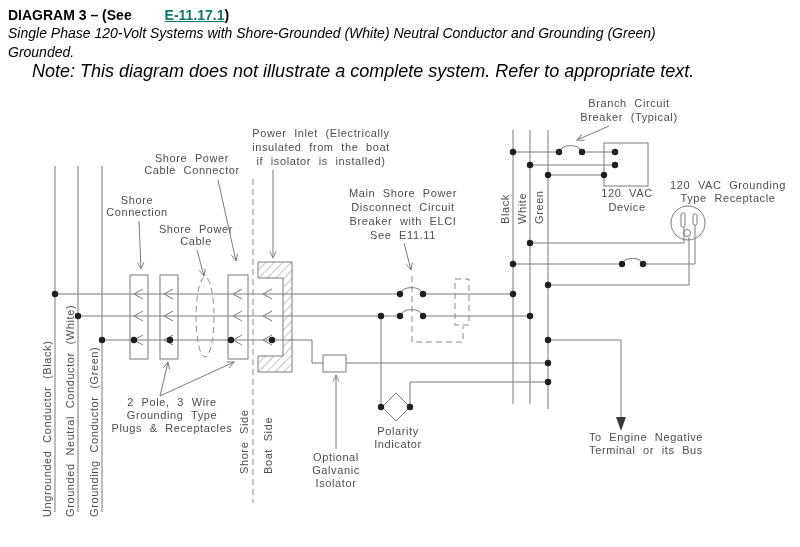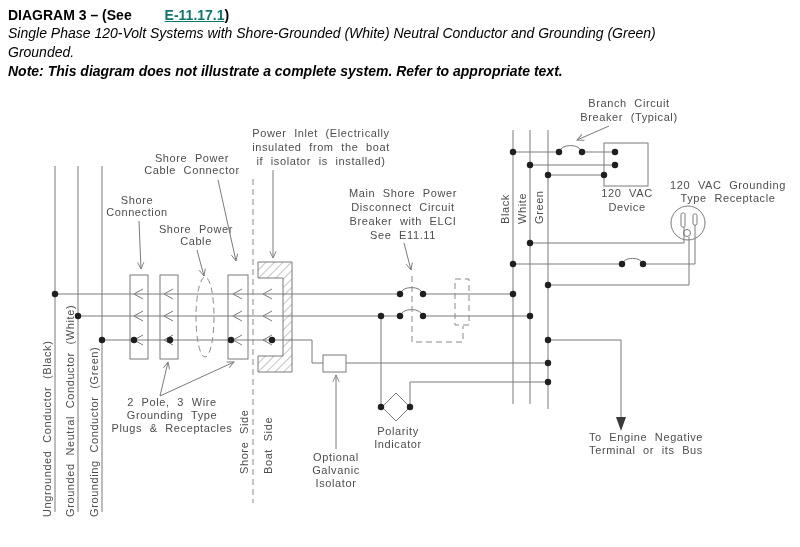--- a/index.html
+++ b/index.html
@@ -1,21 +1,21 @@
 <!DOCTYPE html>
 <html><head>
 <meta charset="utf-8">
 <style>
   html,body{margin:0;padding:0;background:#ffffff;}
   body{width:800px;height:547px;overflow:hidden;font-family:"Liberation Sans",sans-serif;}
   .hdr{padding:6px 10px 0 8px;color:#000;}
   .hdr .title{font-size:14px;font-weight:bold;line-height:18px;}
   .hdr .title a{color:#0f766e;text-decoration:underline;font-weight:bold;cursor:pointer;margin-left:29px;}
   .hdr .subtitle{font-size:14px;font-style:italic;line-height:19px;}
-  .hdr .note{font-size:14px;font-style:italic;font-weight:bold;line-height:19px;}
+  .hdr .note{font-size:18px;font-style:italic;font-weight:normal;line-height:19px;margin-left:24px;}
   svg{display:block;}
   .dtext{font-family:"Liberation Sans",sans-serif;font-size:11px;fill:#4d4d4d;
          letter-spacing:0.6px;word-spacing:4px;}
   .wire{stroke:#7a7a7a;stroke-width:1;fill:none;}
   .dashed{stroke:#8a8a8a;stroke-width:1;fill:none;stroke-dasharray:6 4;}
   .dot{fill:#1f1f1f;stroke:none;}
 </style>
 </head>
 <body>
 

